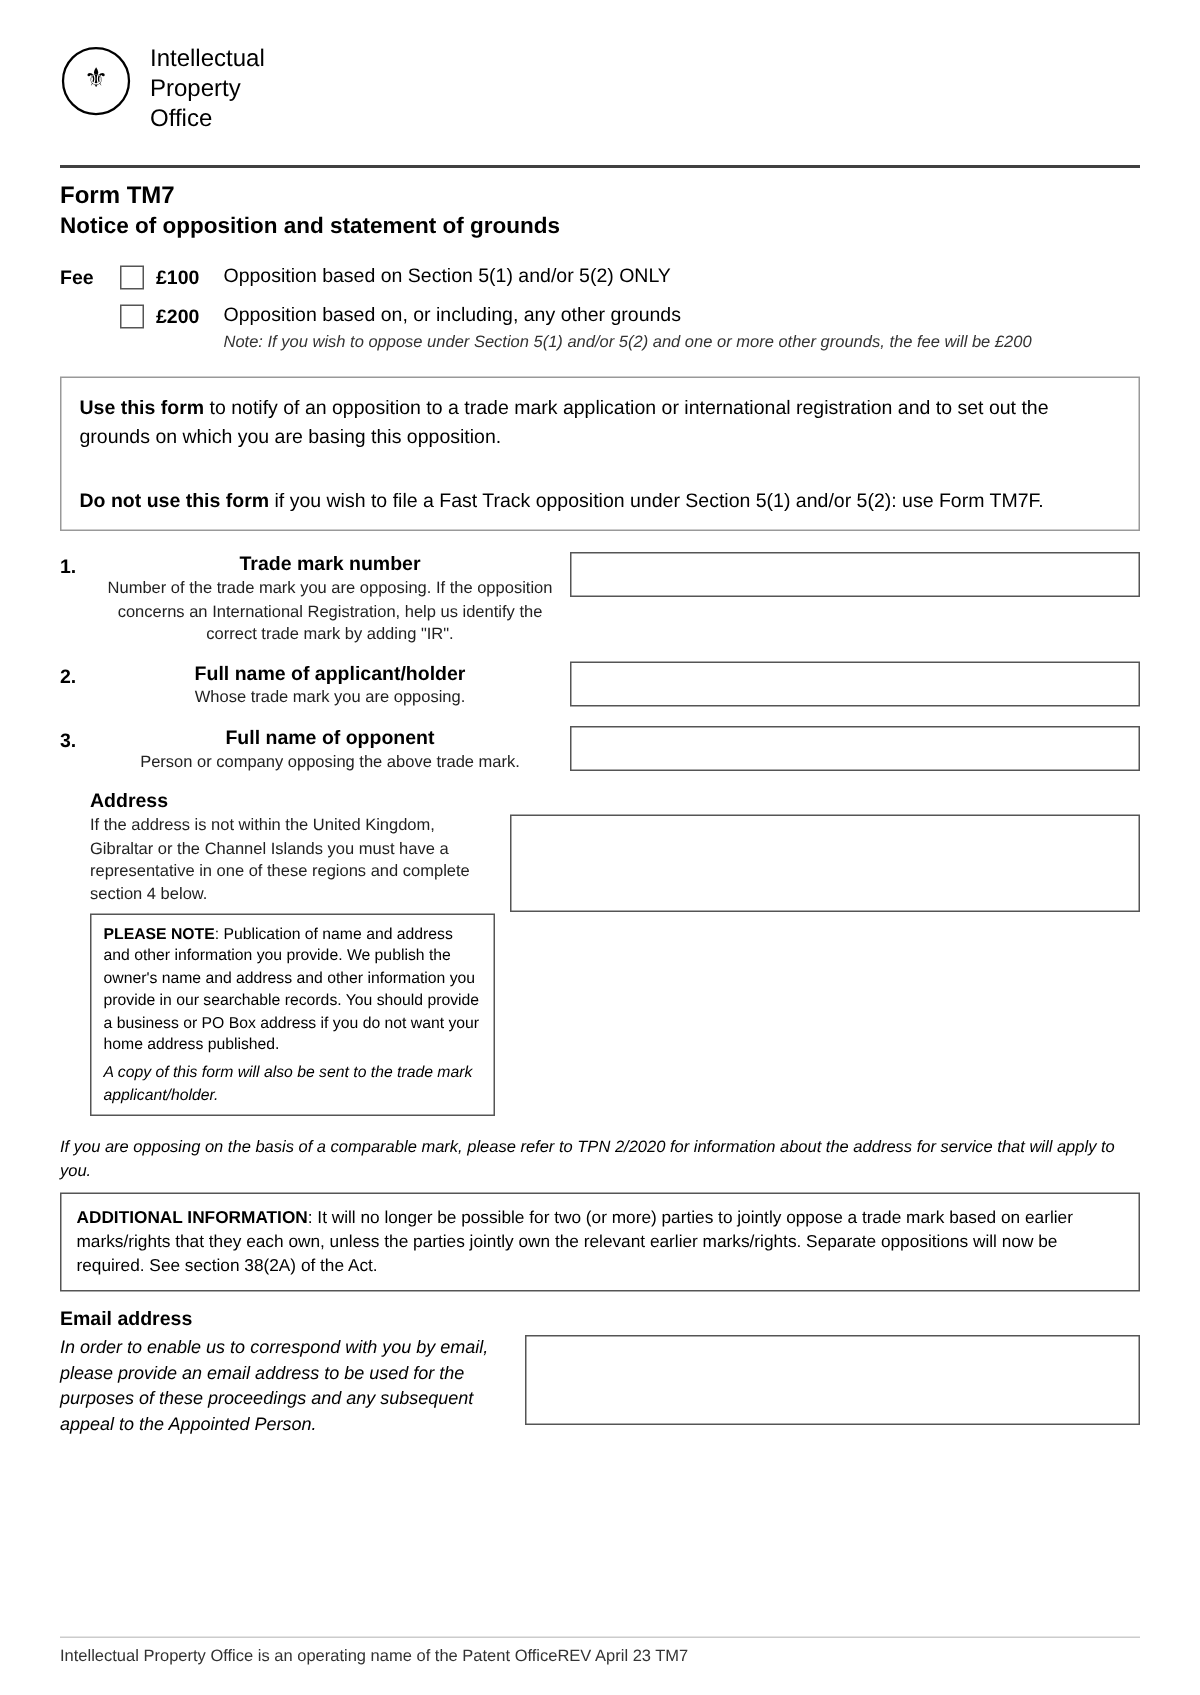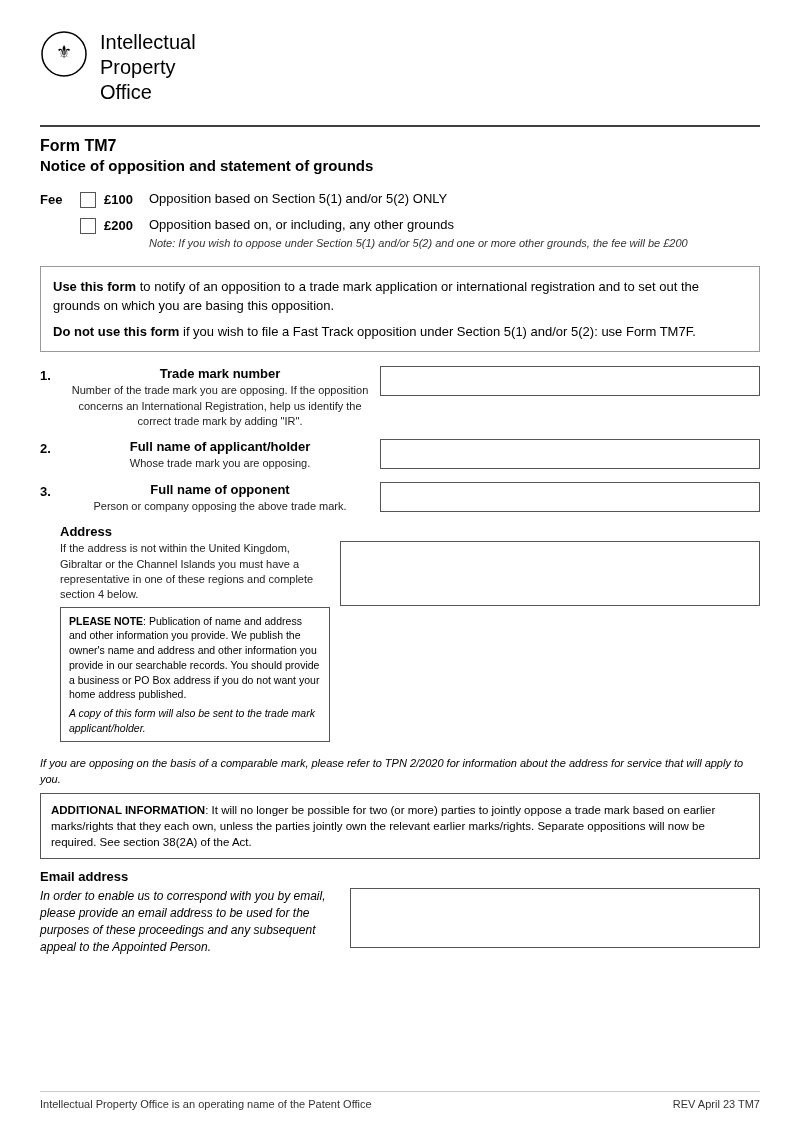--- a/index.html
+++ b/index.html
@@ -23,21 +23,21 @@
       align-items: flex-start;
       margin-bottom: 20px;
     }
     .logo-crest {
       width: 48px;
       height: 48px;
       margin-right: 12px;
       flex-shrink: 0;
     }
     .org-name {
-      font-size: 20px;
+      font-size: 16px;
       font-weight: normal;
       line-height: 1.25;
       color: #000;
     }
     .form-title-section {
       margin-bottom: 16px;
       border-top: 2px solid #404040;
       padding-top: 10px;
     }
     .form-title {
@@ -91,21 +91,21 @@
     }
     .info-box {
       border: 1px solid #999;
       padding: 10px 12px;
       margin-bottom: 14px;
       font-size: 13px;
       line-height: 1.5;
       background: #fff;
     }
     .info-box p {
-      margin-bottom: 6px;
+      margin-bottom: 23px;
     }
     .info-box p:last-child {
       margin-bottom: 0;
     }
     .bold { font-weight: bold; }
     .section-container {
       margin-bottom: 8px;
     }
     .section-row {
       display: flex;
@@ -226,21 +226,20 @@
     }
     .email-input-col {
       flex: 1;
     }
     .footer {
       position: absolute;
       bottom: 20px;
       left: 40px;
       right: 40px;
       display: flex;
-      justify-content: space-between;
       align-items: flex-end;
       border-top: 1px solid #ccc;
       padding-top: 6px;
       font-size: 11px;
       color: #333;
     }
     .address-desc {
       font-size: 11px;
       line-height: 1.4;
       color: #222;

